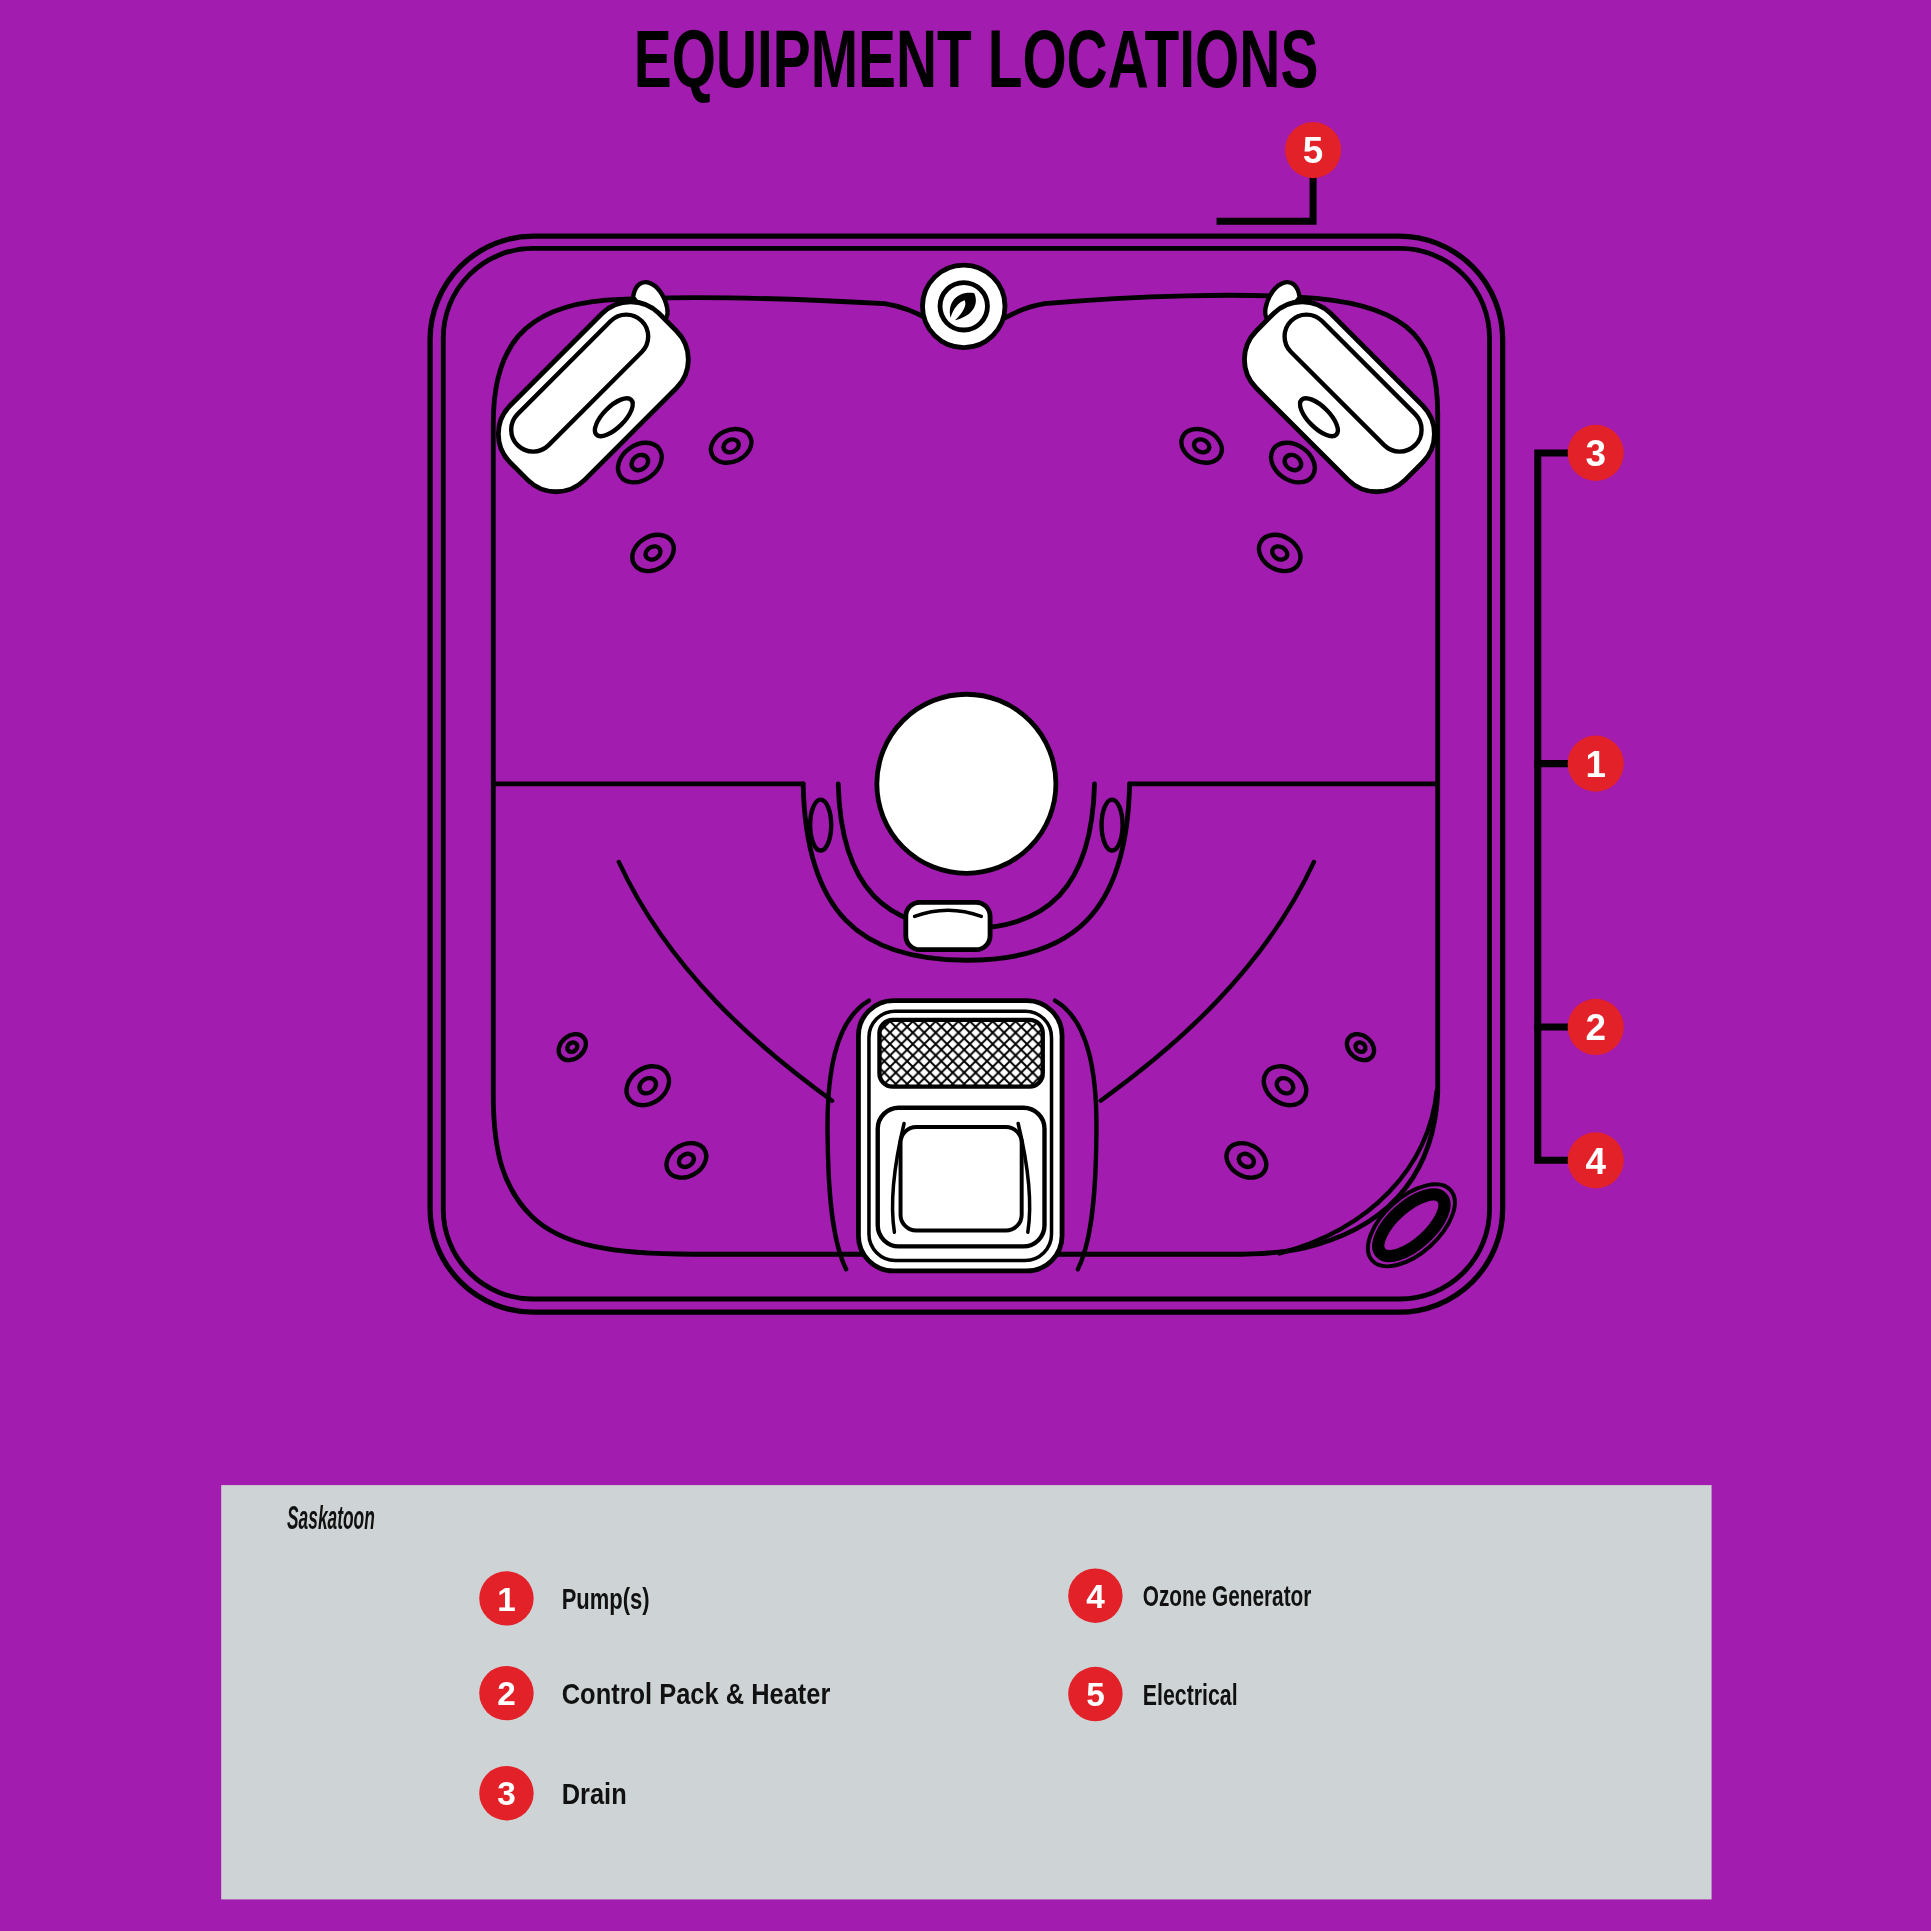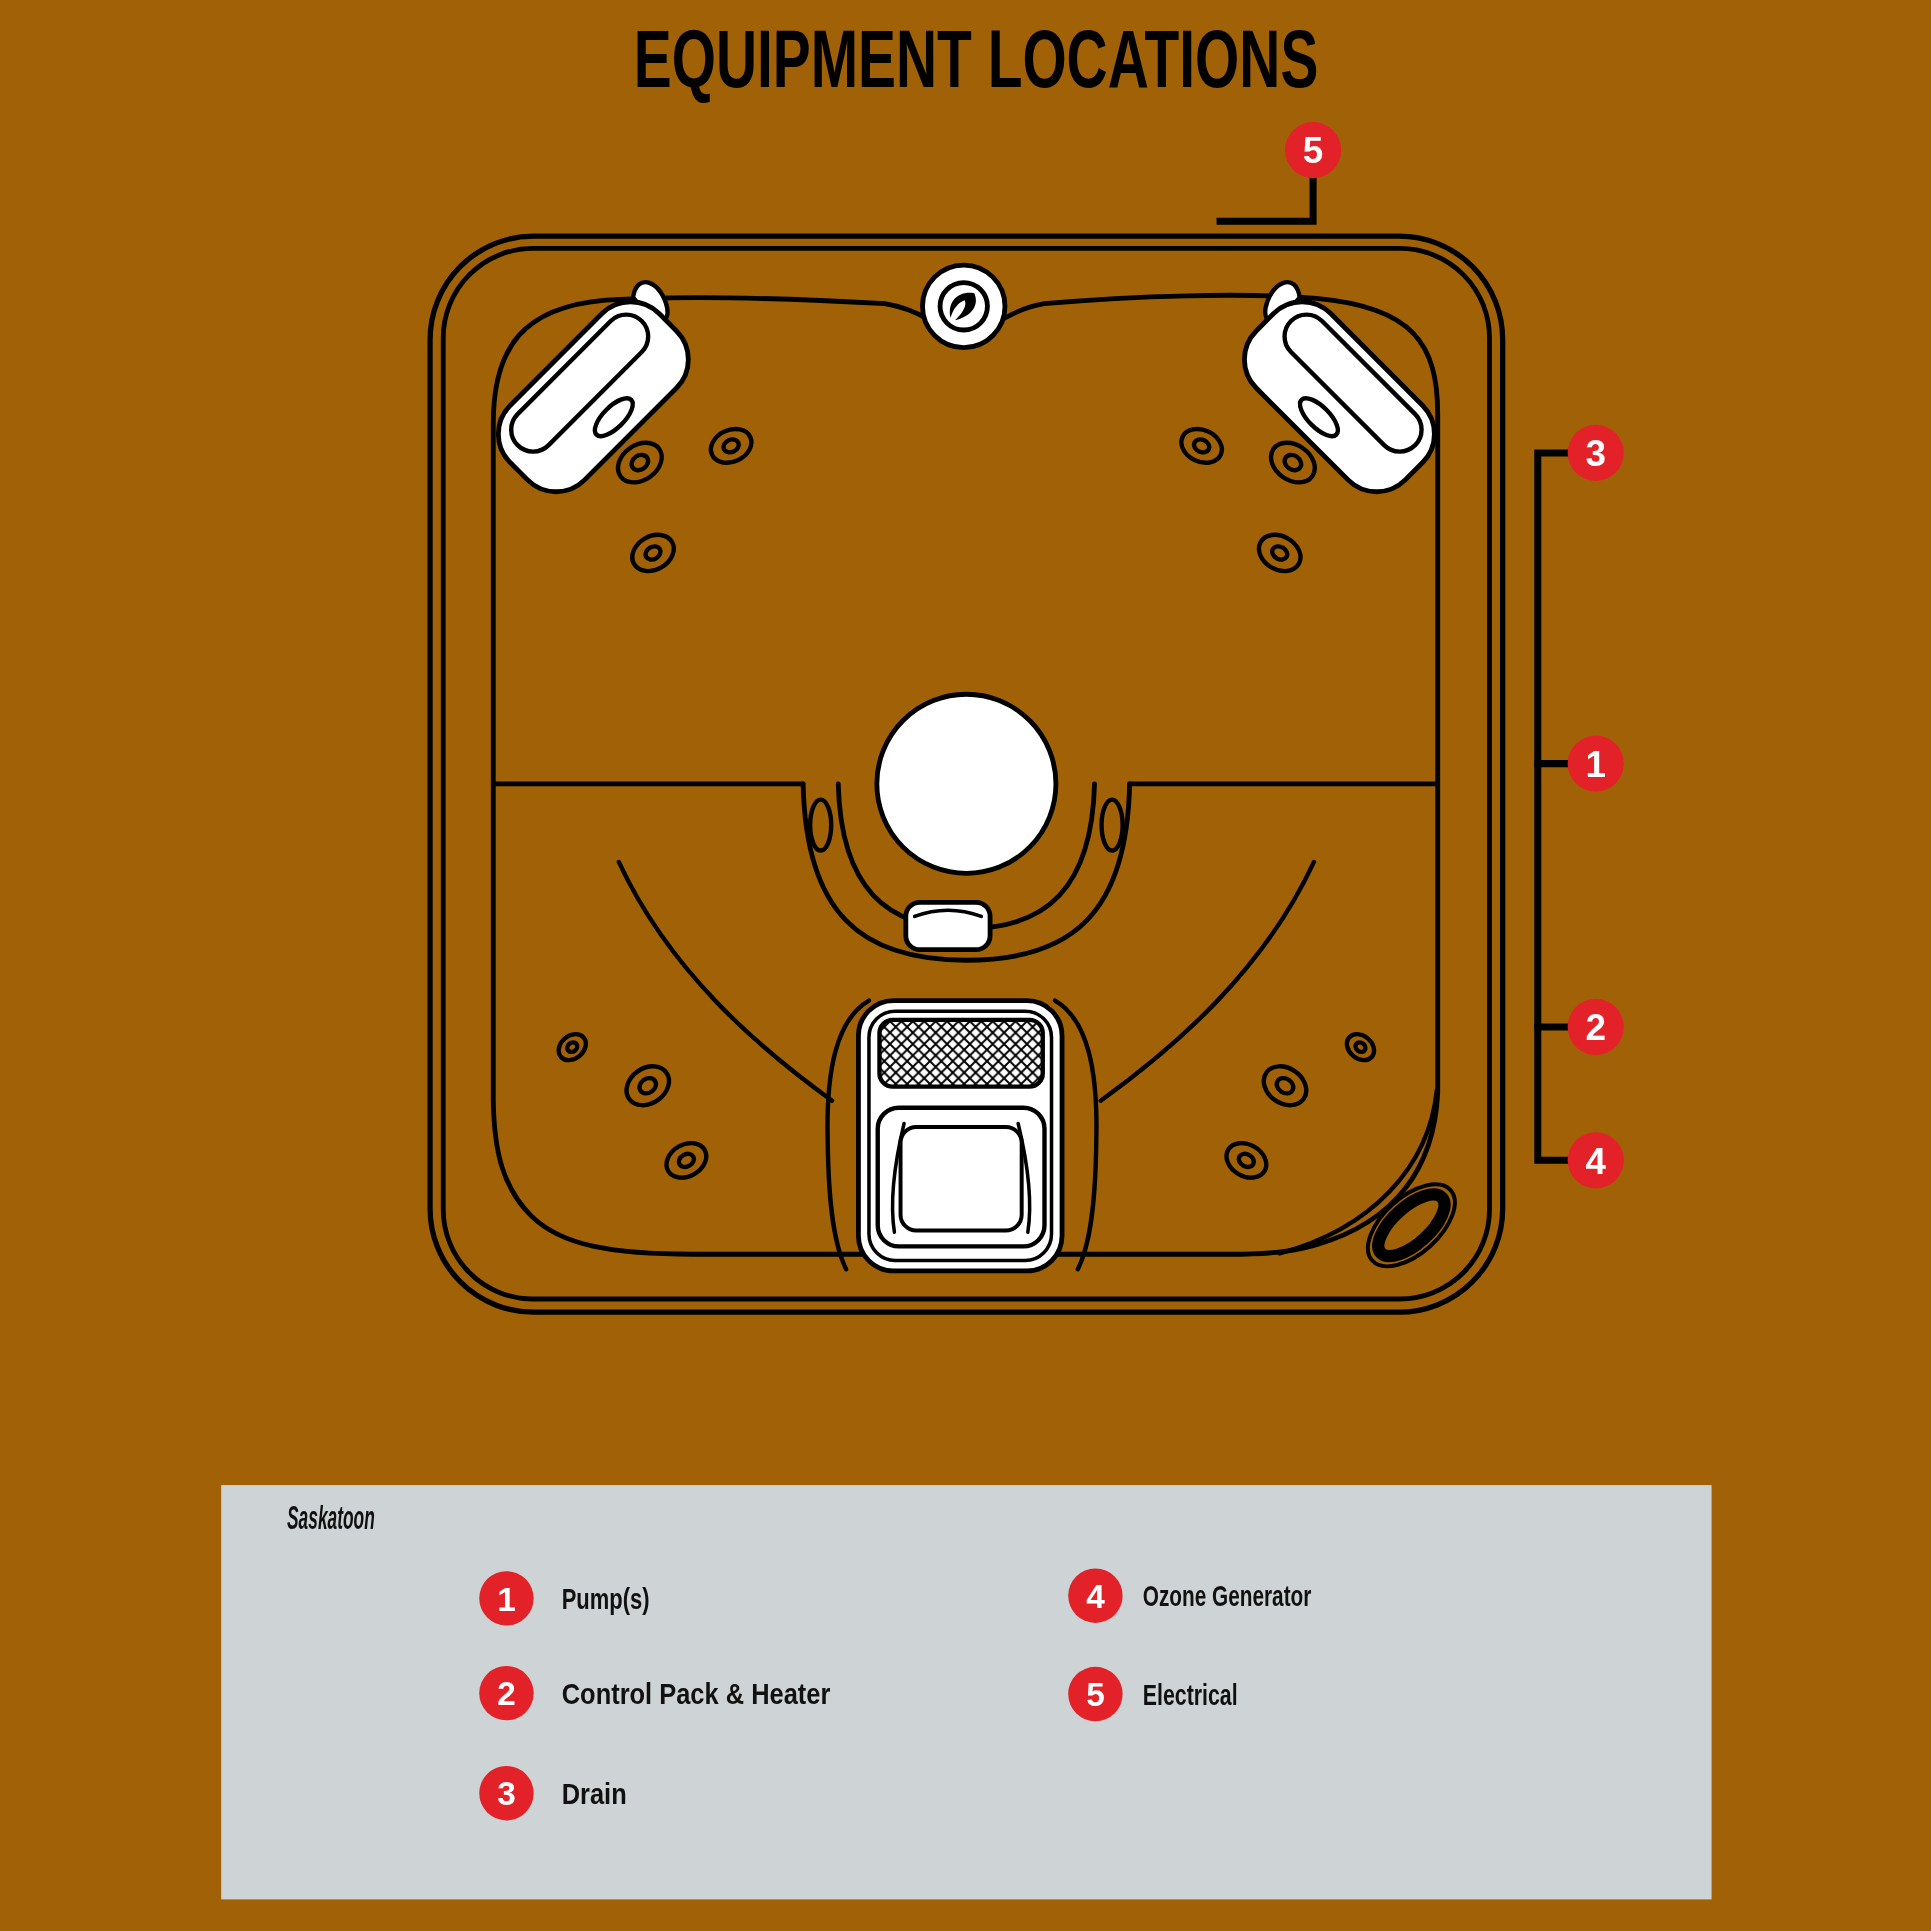--- a/index.html
+++ b/index.html
@@ -1,16 +1,16 @@
 <!DOCTYPE html>
 <html style="font-size:14px"><head>
 <meta charset="utf-8">
 <style>
   html,body{margin:0;padding:0;background:#ffffff;}
-  .page{position:relative;width:1931px;height:1931px;background:#a16207;overflow:hidden;
+  .page{position:relative;width:1931px;height:1931px;background:#a21caf;overflow:hidden;
         font-family:"Liberation Sans","DejaVu Sans",sans-serif;}
   svg{display:block;}
   .ln{fill:none;stroke:#000;stroke-linecap:round;stroke-linejoin:round;}
   .fillw{fill:#fff;stroke:#000;stroke-linejoin:round;}
   text{font-family:"Liberation Sans","DejaVu Sans",sans-serif;}
   .title-txt{font-weight:bold;fill:#000;}
   .callout-num{font-weight:bold;fill:#fff;}
   .legend-label{font-weight:bold;fill:#111;}
   .legend-title{font-weight:bold;font-style:italic;fill:#111;}
 </style>

